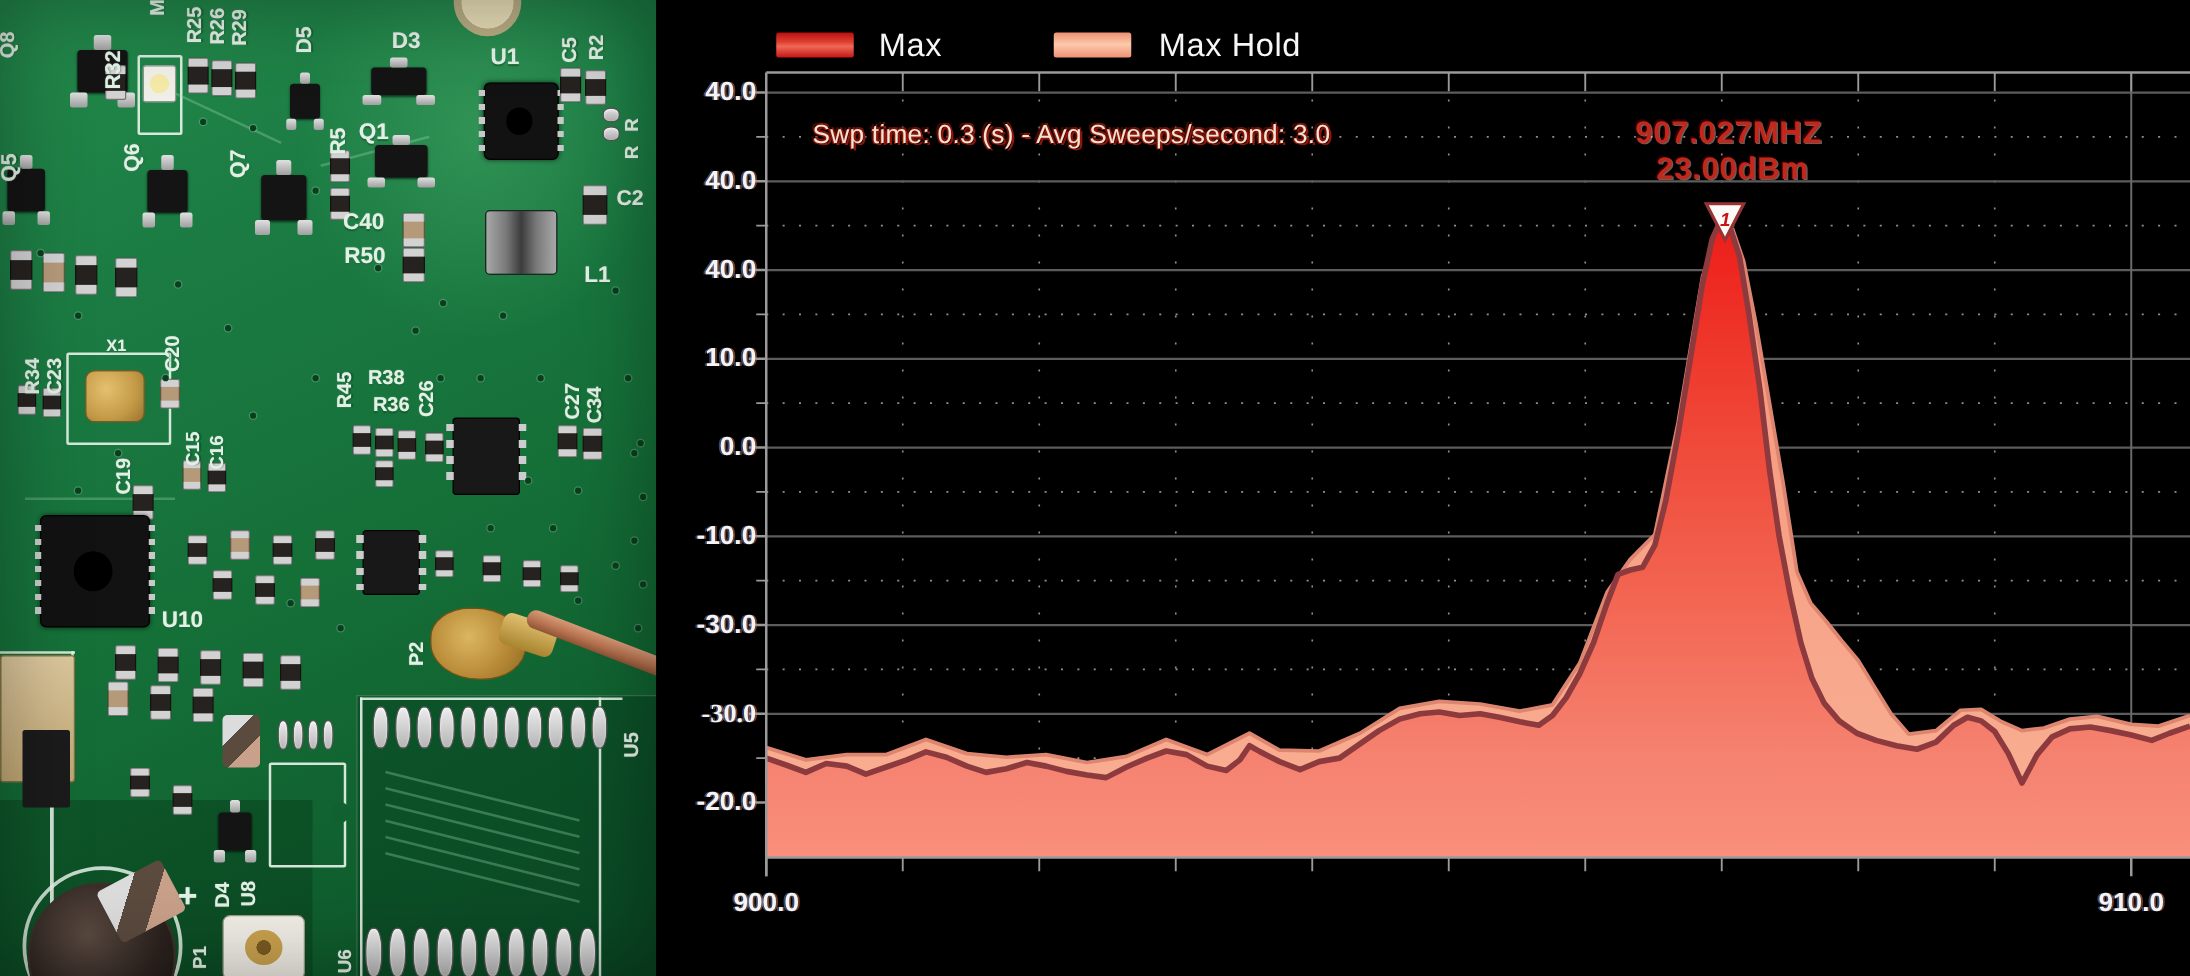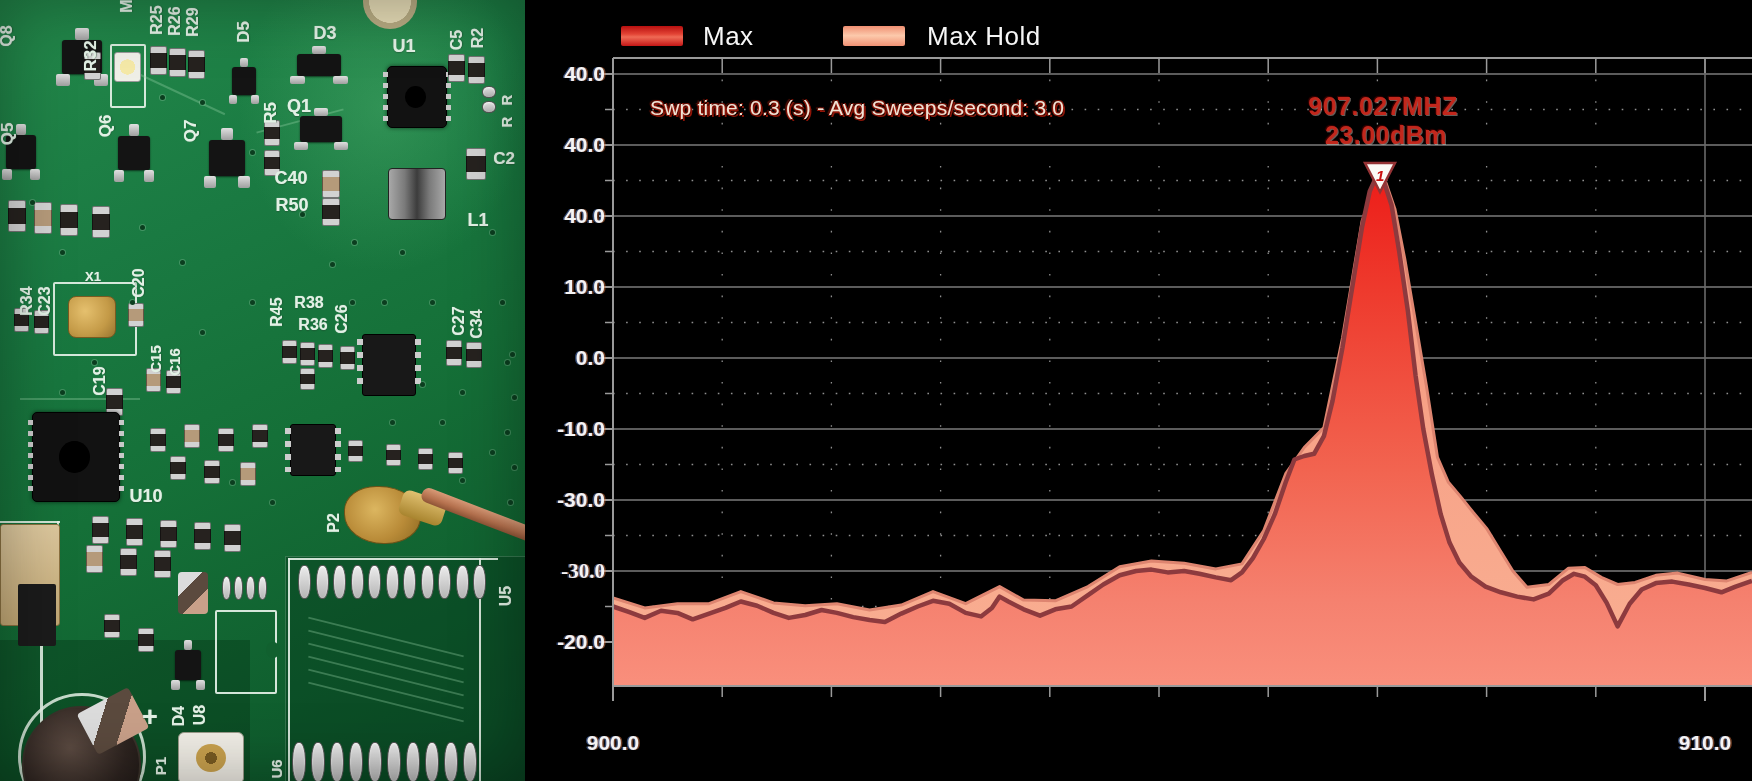--- a/index.html
+++ b/index.html
@@ -62,21 +62,21 @@
   #lb-max{left:178px;} #lb-maxhold{left:402px;}
 
   .info-line{position:absolute;left:125px;color:#efe4d6;font-size:21px;letter-spacing:.2px;
        text-shadow:2px 2px 0 #8e1508,-1px 1px 0 #8e1508,1px -1px 0 rgba(142,21,8,.85),-2px -1px 1px rgba(142,21,8,.55);}
   #info1{top:84px;} #info2{top:96px;}
 
   .marker-text{position:absolute;transform:translateX(-50%);color:#c2271c;font-size:25px;font-weight:bold;letter-spacing:.5px;
        text-shadow:1px 1px 0 rgba(255,235,225,.4),-1px -1px 1px rgba(70,0,0,.9);}
   #mk1{left:858px;top:92px;} #mk2{left:861px;top:121px;}
 
-  .x-label{position:absolute;top:731px;transform:translateX(-50%);color:#f4f4f4;font-size:21px;font-weight:bold;
+  .x-label{position:absolute;top:711px;transform:translateX(-50%);color:#f4f4f4;font-size:21px;font-weight:bold;
        text-shadow:-1.5px 0 0 rgba(110,160,255,.45),1.5px 0 0 rgba(255,140,80,.45),0 0 2px rgba(0,0,0,.6);}
   .y-label{position:absolute;width:72px;text-align:right;transform:translateY(-50%);color:#f4f4f4;font-size:21px;font-weight:bold;
        text-shadow:-1.5px 0 0 rgba(110,160,255,.45),1.5px 0 0 rgba(255,140,80,.45),0 0 2px rgba(0,0,0,.6);}
 </style>
 </head>
 <body>
 
 <div id="app">
 
   <div id="pcb">

